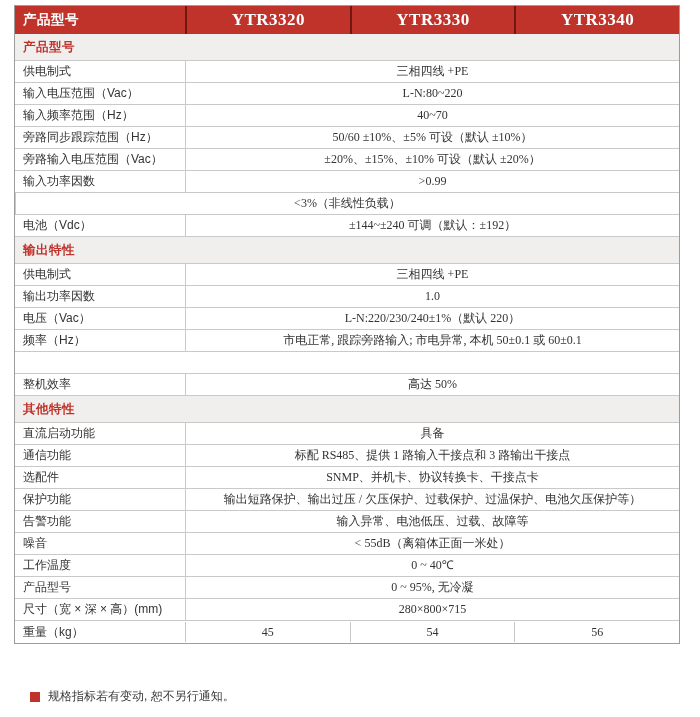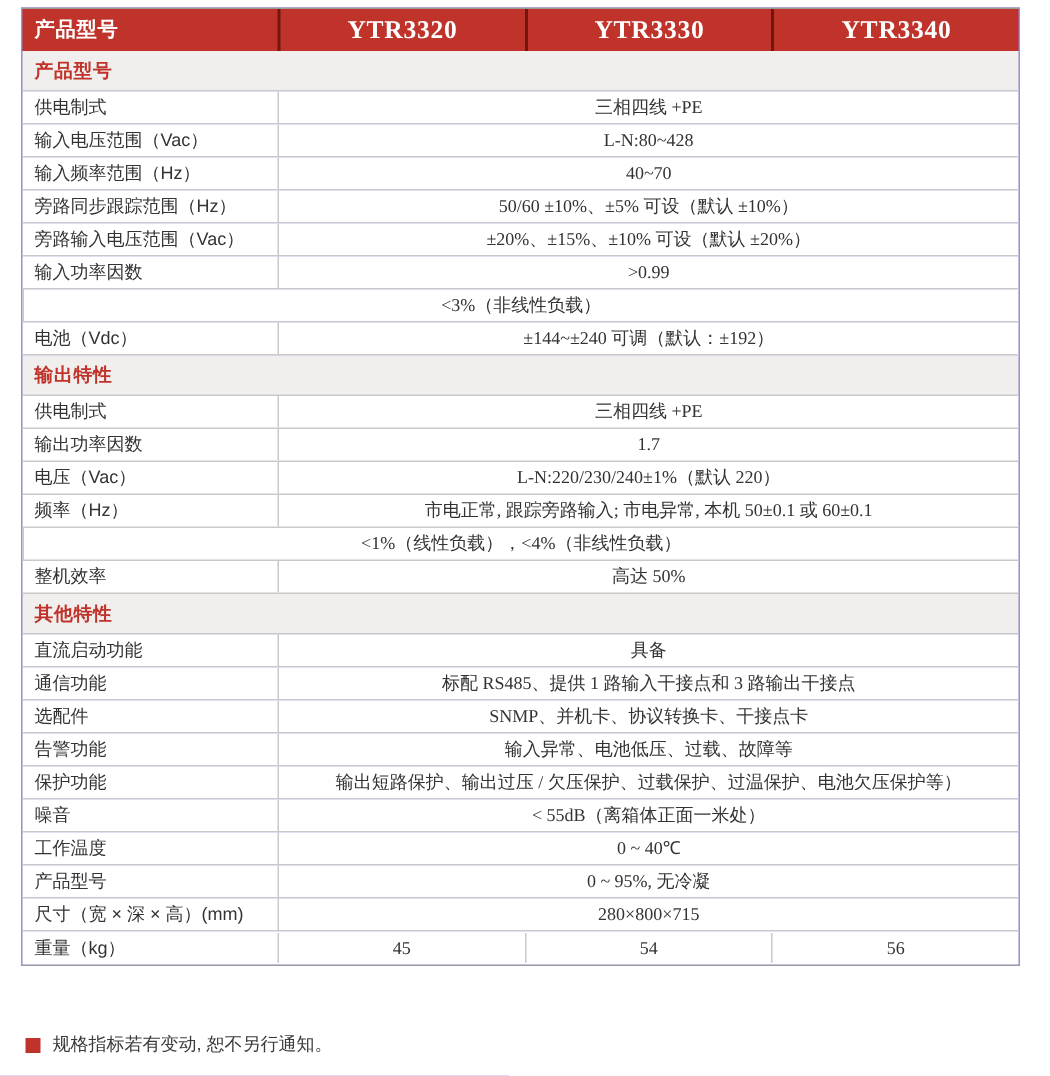--- a/index.html
+++ b/index.html
@@ -31,21 +31,21 @@
   }
   .row{display:flex;border-bottom:1px solid var(--row-border);min-height:22px;align-items:center;background:#fff;}
   .row:last-child{border-bottom:none;}
   .cell-label{width:170px;display:flex;align-items:center;padding:2px 4px 2px 8px;}
   .cell-value{
     flex:1;display:flex;align-items:center;justify-content:center;
     text-align:center;border-left:1px solid var(--row-border);
     padding:2px 10px;line-height:1.35;font-family:Liberation Serif, serif;
   }
   .footnote{
-    position:absolute;left:17px;top:688px;display:flex;align-items:center;gap:8px;
+    position:absolute;left:30px;top:688px;display:flex;align-items:center;gap:8px;
     font-size:12px;color:#3a3a3a;
   }
   .footnote .sq{width:10px;height:10px;background:var(--accent);display:inline-block;flex:0 0 auto;}
 </style>
 </head>
 <body>
 
 <div class="sheet">
   <div class="spec-table">
     <div class="thead">
@@ -55,21 +55,21 @@
       <div class="th model">YTR3340</div>
     </div>
     <div id="tbody">
         <div class="section-row">产品型号</div>
         <div class="row">
           <div class="cell-label">供电制式</div>
           <div class="cell-value">三相四线 +PE</div>
         </div>
         <div class="row">
           <div class="cell-label">输入电压范围（Vac）</div>
-          <div class="cell-value">L-N:80~428</div>
+          <div class="cell-value">L-N:80~220</div>
         </div>
         <div class="row">
           <div class="cell-label">输入频率范围（Hz）</div>
           <div class="cell-value">40~70</div>
         </div>
         <div class="row">
           <div class="cell-label">旁路同步跟踪范围（Hz）</div>
           <div class="cell-value">50/60 ±10%、±5% 可设（默认 ±10%）</div>
         </div>
         <div class="row">
@@ -87,57 +87,56 @@
           <div class="cell-label">电池（Vdc）</div>
           <div class="cell-value">±144~±240 可调（默认：±192）</div>
         </div>
         <div class="section-row">输出特性</div>
         <div class="row">
           <div class="cell-label">供电制式</div>
           <div class="cell-value">三相四线 +PE</div>
         </div>
         <div class="row">
           <div class="cell-label">输出功率因数</div>
-          <div class="cell-value">1.7</div>
+          <div class="cell-value">1.0</div>
         </div>
         <div class="row">
           <div class="cell-label">电压（Vac）</div>
           <div class="cell-value">L-N:220/230/240±1%（默认 220）</div>
         </div>
         <div class="row">
           <div class="cell-label">频率（Hz）</div>
           <div class="cell-value">市电正常, 跟踪旁路输入; 市电异常, 本机 50±0.1 或 60±0.1</div>
         </div>
         <div class="row">
-          <div class="cell-value">&lt;1%（线性负载），&lt;4%（非线性负载）</div>
         </div>
         <div class="row">
           <div class="cell-label">整机效率</div>
           <div class="cell-value">高达 50%</div>
         </div>
         <div class="section-row">其他特性</div>
         <div class="row">
           <div class="cell-label">直流启动功能</div>
           <div class="cell-value">具备</div>
         </div>
         <div class="row">
           <div class="cell-label">通信功能</div>
           <div class="cell-value">标配 RS485、提供 1 路输入干接点和 3 路输出干接点</div>
         </div>
         <div class="row">
           <div class="cell-label">选配件</div>
           <div class="cell-value">SNMP、并机卡、协议转换卡、干接点卡</div>
         </div>
         <div class="row">
+          <div class="cell-label">保护功能</div>
+          <div class="cell-value">输出短路保护、输出过压 / 欠压保护、过载保护、过温保护、电池欠压保护等）</div>
+        </div>
+        <div class="row">
           <div class="cell-label">告警功能</div>
           <div class="cell-value">输入异常、电池低压、过载、故障等</div>
-        </div>
-        <div class="row">
-          <div class="cell-label">保护功能</div>
-          <div class="cell-value">输出短路保护、输出过压 / 欠压保护、过载保护、过温保护、电池欠压保护等）</div>
         </div>
         <div class="row">
           <div class="cell-label">噪音</div>
           <div class="cell-value">&lt; 55dB（离箱体正面一米处）</div>
         </div>
         <div class="row">
           <div class="cell-label">工作温度</div>
           <div class="cell-value">0 ~ 40℃</div>
         </div>
         <div class="row">

